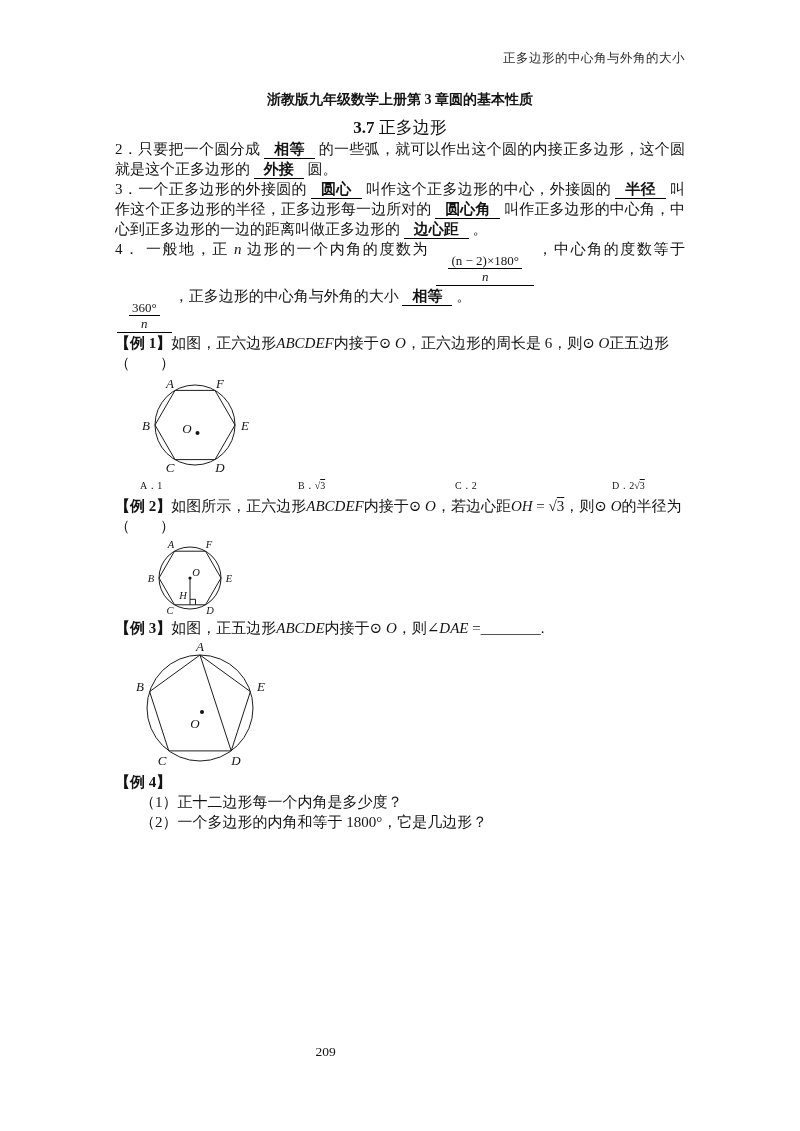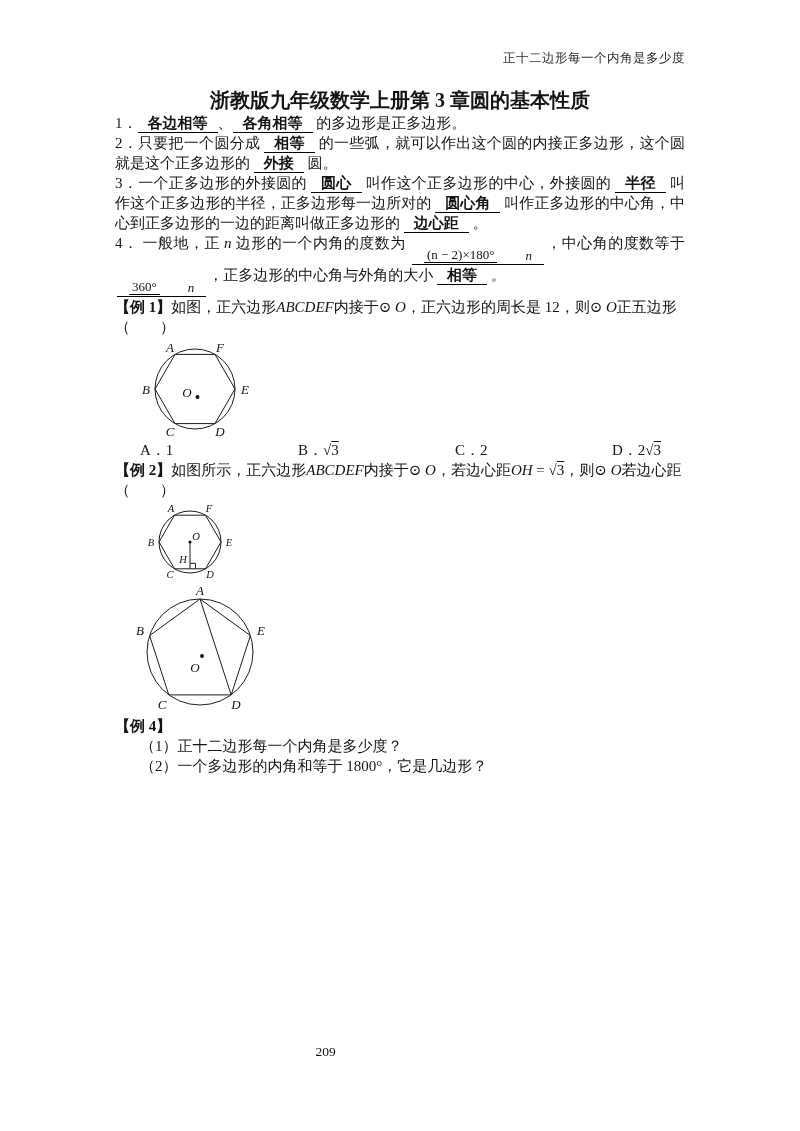--- a/index.html
+++ b/index.html
@@ -3,110 +3,111 @@
 <meta charset="utf-8">
 <style>
   html,body { margin:0; padding:0; background:#ffffff; }
   .page {
     position:relative; width:800px; height:1131px; margin:0 auto;
     background:#ffffff; overflow:hidden;
     font-family:"Liberation Serif","DejaVu Serif",serif; color:#141414;
   }
   .content { position:absolute; left:115px; top:0; width:570px; }
   .header-right { padding-top:50px; text-align:right; font-size:12.5px; color:#2a2a2a; letter-spacing:0.5px; }
-  .doc-title { margin:20px 0 0 0; font-size:20px; line-height:26px; font-weight:bold; text-align:center; }
+  .doc-title { margin:20px 0 0 0; font-size:14px; line-height:26px; font-weight:bold; text-align:center; }
   .doc-subtitle { margin:3px 0 0 0; font-size:17px; line-height:23px; font-weight:normal; text-align:center; }
   .sec-heading { margin-top:8px; font-size:15px; line-height:20px; font-weight:bold; }
   .para { margin:0; font-size:15px; line-height:20px; text-align:justify; }
   .para.no-just { text-align:left; }
   .indent { padding-left:25px; }
   .bold { font-weight:bold; }
   .italic { font-style:italic; }
   .ov { text-decoration:overline; }
   .blank-fill { font-weight:bold; border-bottom:1.5px solid #000; padding:0 10px 1px 10px; }
-  .frac { display:inline-flex; flex-direction:row; align-items:center; vertical-align:-11px;
-          font-size:13px; line-height:15px; text-align:center; margin:0 2px;gap:28px; }
+  .frac { display:inline-flex; flex-direction:column; align-items:center; vertical-align:-11px;
+          font-size:13px; line-height:15px; text-align:center; margin:0 2px; }
   .frac .num { border-bottom:1px solid #000; padding:0 3px; display:block; }
   .frac .den { font-style:italic; display:block; }
   .frac.blank { border-bottom:1.5px solid #000; padding:0 12px 1px 12px; }
-  .choices { display:flex; font-size:15px; line-height:20px; padding-left:25px; margin-top:1px; }
+  .choices { display:flex; font-size:10px; line-height:20px; padding-left:25px; margin-top:1px; }
   .choice { width:157px; }
   .choice:first-child { width:158px; }
   .choice:last-child { width:auto; }
   .fig { display:block; }
   .fig .geo { fill:none; stroke:#1c1c1c; stroke-width:1; }
   .fig text { font-style:italic; fill:#141414; font-family:"Liberation Serif","DejaVu Serif",serif; }
   .fig-label-13 { font-size:13px; }
   .fig-label-10 { font-size:10.5px; }
   .fig1 { margin:2px 0 0 10px; }
   .fig2 { margin:2px 0 0 15px; }
   .fig3 { margin:4px 0 2px 10px; }
   .footer { position:absolute; left:0; top:1044px; width:651px; text-align:center; font-size:13.5px; }
 </style>
 </head>
 <body>
 
 <div class="page">
   <div class="content">
 
-    <div class="header-right">正十二边形每一个内角是多少度</div>
+    <div class="header-right">正多边形的中心角与外角的大小</div>
 
     <h1 class="doc-title">浙教版九年级数学上册第 3 章圆的基本性质</h1>
+    <h2 class="doc-subtitle"><span class="bold">3.7 </span><span>正多边形</span></h2>
 
-    <p class="para"><span>1．</span><span class="blank-fill">各边相等</span><span>、</span><span class="blank-fill">各角相等</span><span> 的多边形是正多边形。</span></p>
     <p class="para"><span>2．只要把一个圆分成 </span><span class="blank-fill">相等</span><span> 的一些弧，就可以作出这个圆的内接正多边形，这个圆就是这个正多边形的 </span><span class="blank-fill">外接</span><span> 圆。</span></p>
     <p class="para"><span>3．一个正多边形的外接圆的 </span><span class="blank-fill">圆心</span><span> 叫作这个正多边形的中心，外接圆的 </span><span class="blank-fill">半径</span><span> 叫作这个正多边形的半径，正多边形每一边所对的 </span><span class="blank-fill">圆心角</span><span> 叫作正多边形的中心角，中心到正多边形的一边的距离叫做正多边形的 </span><span class="blank-fill">边心距</span><span> 。</span></p>
     <p class="para"><span>4． 一般地，正 </span><span class="italic">n</span><span> 边形的一个内角的度数为 </span><span class="frac blank">
           <span class="num">(n − 2)×180°</span>
           <span class="den">n</span>
         </span><span>，中心角的度数等于 </span><span class="frac blank">
           <span class="num">360°</span>
           <span class="den">n</span>
         </span><span>，正多边形的中心角与外角的大小 </span><span class="blank-fill">相等</span><span> 。</span></p>
 
 
-    <p class="para"><span class="bold">【例 1】</span><span>如图，正六边形</span><span class="italic">ABCDEF</span><span>内接于⊙ </span><span class="italic">O</span><span>，正六边形的周长是 12，则⊙ </span><span class="italic">O</span><span>正五边形</span></p>
+    <p class="para"><span class="bold">【例 1】</span><span>如图，正六边形</span><span class="italic">ABCDEF</span><span>内接于⊙ </span><span class="italic">O</span><span>，正六边形的周长是 6，则⊙ </span><span class="italic">O</span><span>正五边形</span></p>
     <p class="para no-just">（　　）</p>
     <svg class="fig fig1" width="150" height="100" viewBox="0 0 150 100">
       <circle class="geo" cx="70" cy="50" r="40"></circle>
       <polygon class="geo" points="110,50 90,15.4 50,15.4 30,50 50,84.6 90,84.6"></polygon>
       <circle cx="72.5" cy="58" r="2" fill="#141414"></circle>
       <text class="fig-label-13" x="45" y="13" text-anchor="middle">A</text>
       <text class="fig-label-13" x="95" y="13" text-anchor="middle">F</text>
       <text class="fig-label-13" x="21" y="55" text-anchor="middle">B</text>
       <text class="fig-label-13" x="120" y="55" text-anchor="middle">E</text>
       <text class="fig-label-13" x="45" y="97" text-anchor="middle">C</text>
       <text class="fig-label-13" x="95" y="97" text-anchor="middle">D</text>
       <text class="fig-label-13" x="62" y="58" text-anchor="middle">O</text>
     </svg>
     <div class="choices">
       <span class="choice"><span>A．</span><span>1</span></span>
       <span class="choice"><span>B．</span><span>√</span><span class="ov">3</span></span>
       <span class="choice"><span>C．</span><span>2</span></span>
       <span class="choice"><span>D．</span><span>2√</span><span class="ov">3</span></span>
     </div>
 
-    <p class="para"><span class="bold">【例 2】</span><span>如图所示，正六边形</span><span class="italic">ABCDEF</span><span>内接于⊙ </span><span class="italic">O</span><span>，若边心距</span><span class="italic">OH</span><span> = </span><span>√</span><span class="ov">3</span><span>，则⊙ </span><span class="italic">O</span><span>若边心距</span></p>
+    <p class="para"><span class="bold">【例 2】</span><span>如图所示，正六边形</span><span class="italic">ABCDEF</span><span>内接于⊙ </span><span class="italic">O</span><span>，若边心距</span><span class="italic">OH</span><span> = </span><span>√</span><span class="ov">3</span><span>，则⊙ </span><span class="italic">O</span><span>的半径为</span></p>
     <p class="para no-just">（　　）</p>
     <svg class="fig fig2" width="115" height="80" viewBox="0 0 115 80">
       <circle class="geo" cx="60" cy="40" r="31"></circle>
       <polygon class="geo" points="91,40 75.5,13.2 44.5,13.2 29,40 44.5,66.8 75.5,66.8"></polygon>
       <line class="geo" x1="60" y1="40" x2="60" y2="66.8"></line>
       <polyline class="geo" points="65.5,66.8 65.5,61.3 60,61.3"></polyline>
       <circle cx="60" cy="40" r="1.6" fill="#141414"></circle>
       <text class="fig-label-10" x="41" y="10" text-anchor="middle">A</text>
       <text class="fig-label-10" x="79" y="10" text-anchor="middle">F</text>
       <text class="fig-label-10" x="21" y="44" text-anchor="middle">B</text>
       <text class="fig-label-10" x="99" y="44" text-anchor="middle">E</text>
       <text class="fig-label-10" x="40" y="76" text-anchor="middle">C</text>
       <text class="fig-label-10" x="80" y="76" text-anchor="middle">D</text>
       <text class="fig-label-10" x="66" y="38" text-anchor="middle">O</text>
       <text class="fig-label-10" x="53" y="61" text-anchor="middle">H</text>
     </svg>
 
+    <p class="para"><span class="bold">【例 3】</span><span>如图，正五边形</span><span class="italic">ABCDE</span><span>内接于⊙ </span><span class="italic">O</span><span>，则∠</span><span class="italic">DAE</span><span> =</span><span>________</span><span>.</span></p>
     <svg class="fig fig3" width="150" height="128" viewBox="0 0 150 128">
       <circle class="geo" cx="75" cy="66" r="53"></circle>
       <polygon class="geo" points="75,13 125.4,49.6 106.2,108.9 43.8,108.9 24.6,49.6"></polygon>
       <line class="geo" x1="75" y1="13" x2="106.2" y2="108.9"></line>
       <circle cx="77" cy="70" r="2" fill="#141414"></circle>
       <text class="fig-label-13" x="75" y="9" text-anchor="middle">A</text>
       <text class="fig-label-13" x="15" y="49" text-anchor="middle">B</text>
       <text class="fig-label-13" x="136" y="49" text-anchor="middle">E</text>
       <text class="fig-label-13" x="37" y="123" text-anchor="middle">C</text>
       <text class="fig-label-13" x="111" y="123" text-anchor="middle">D</text>

